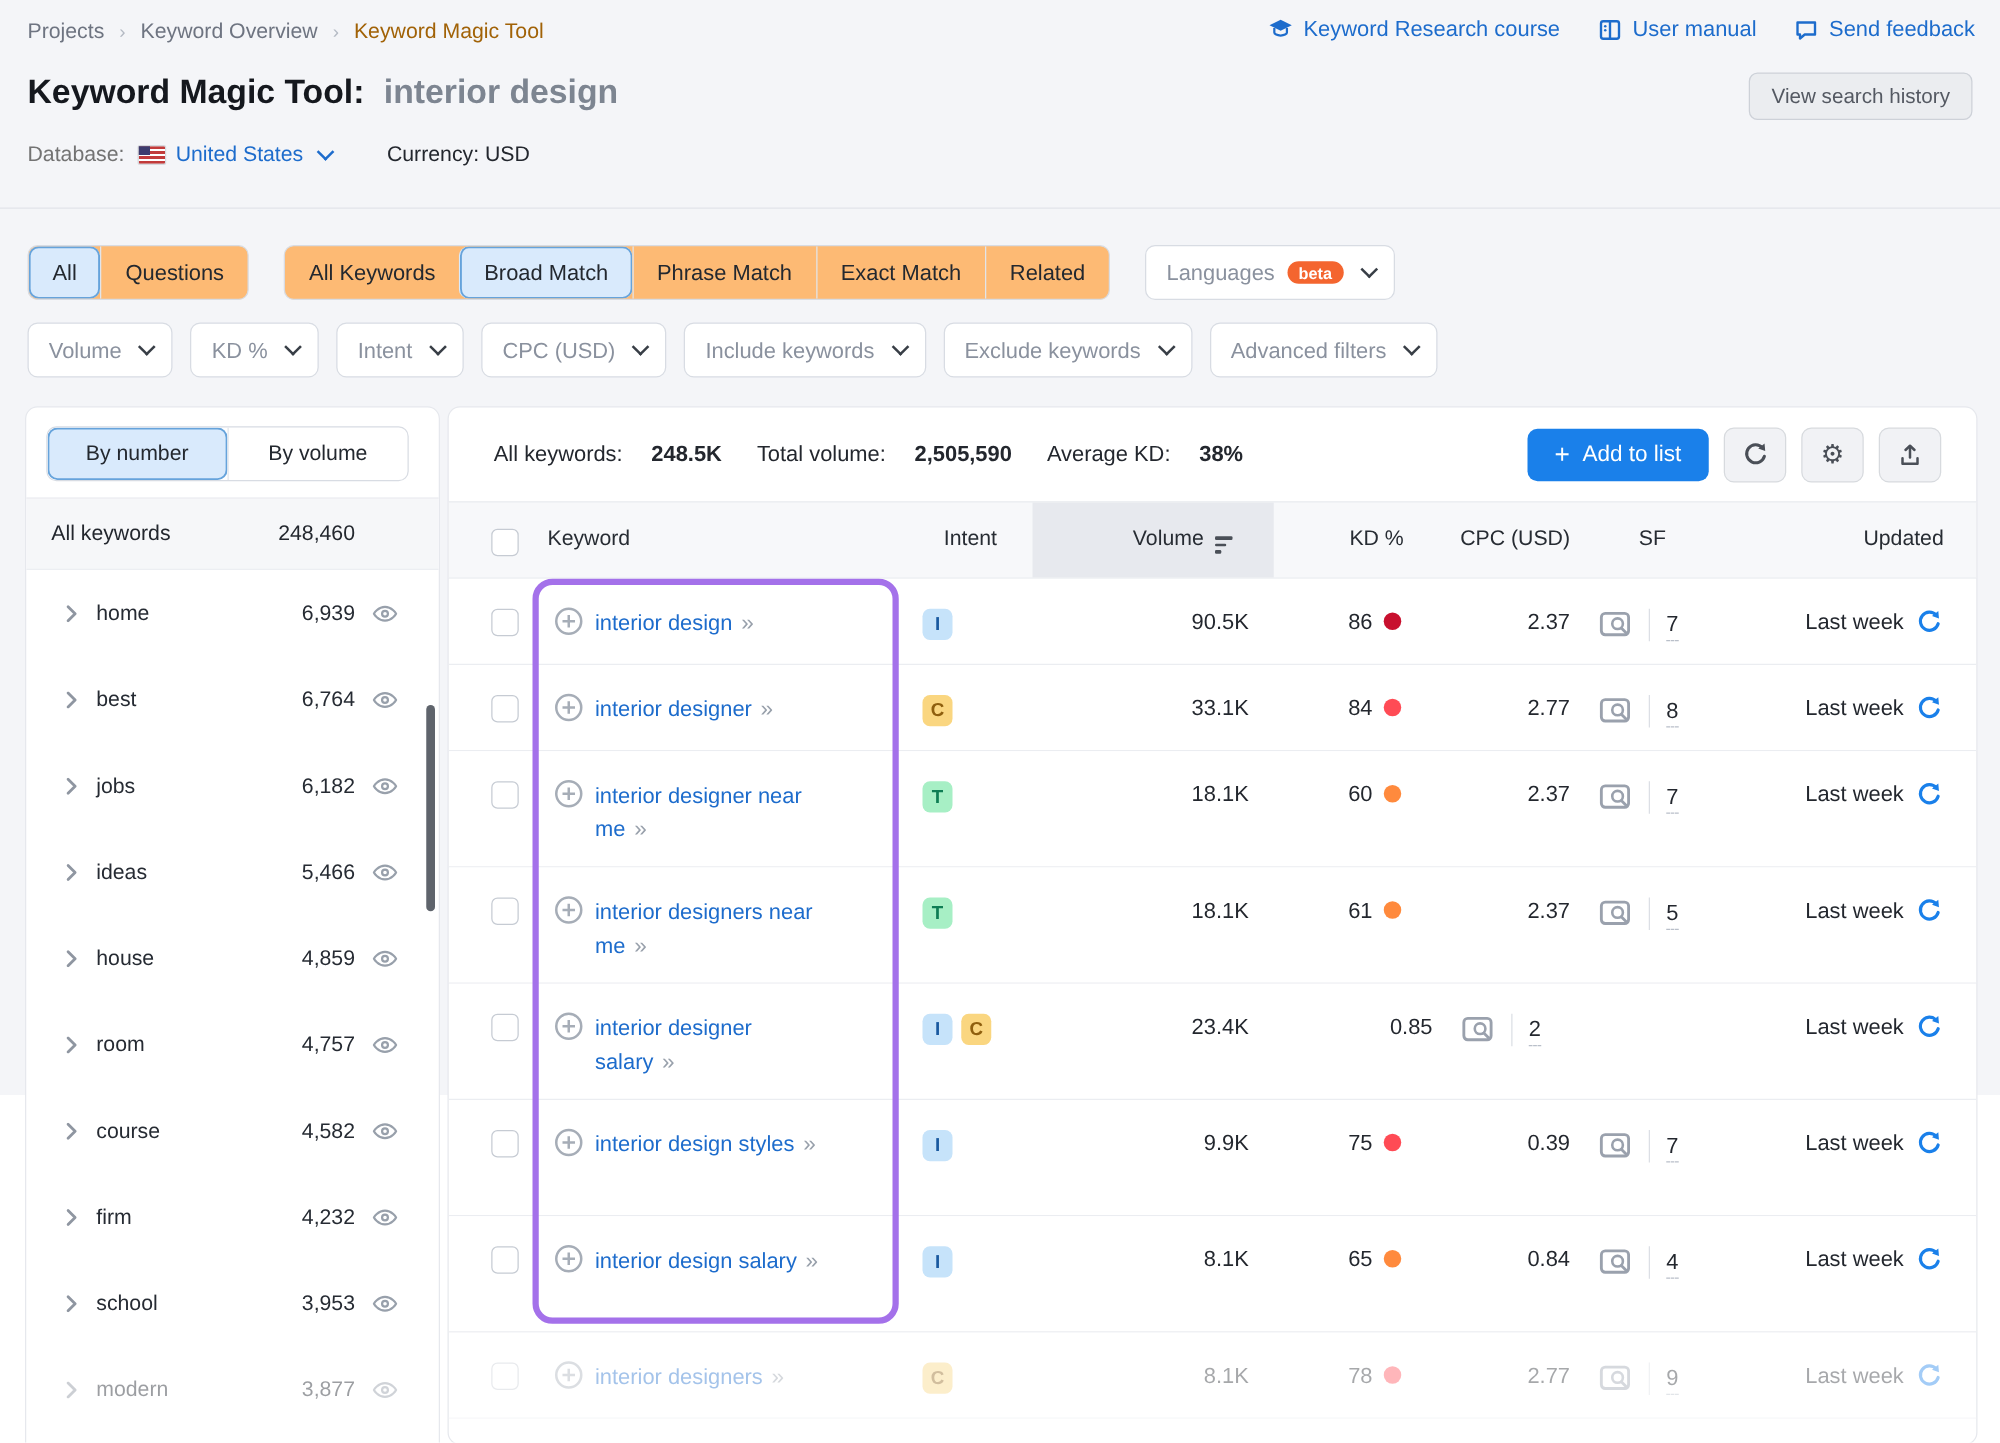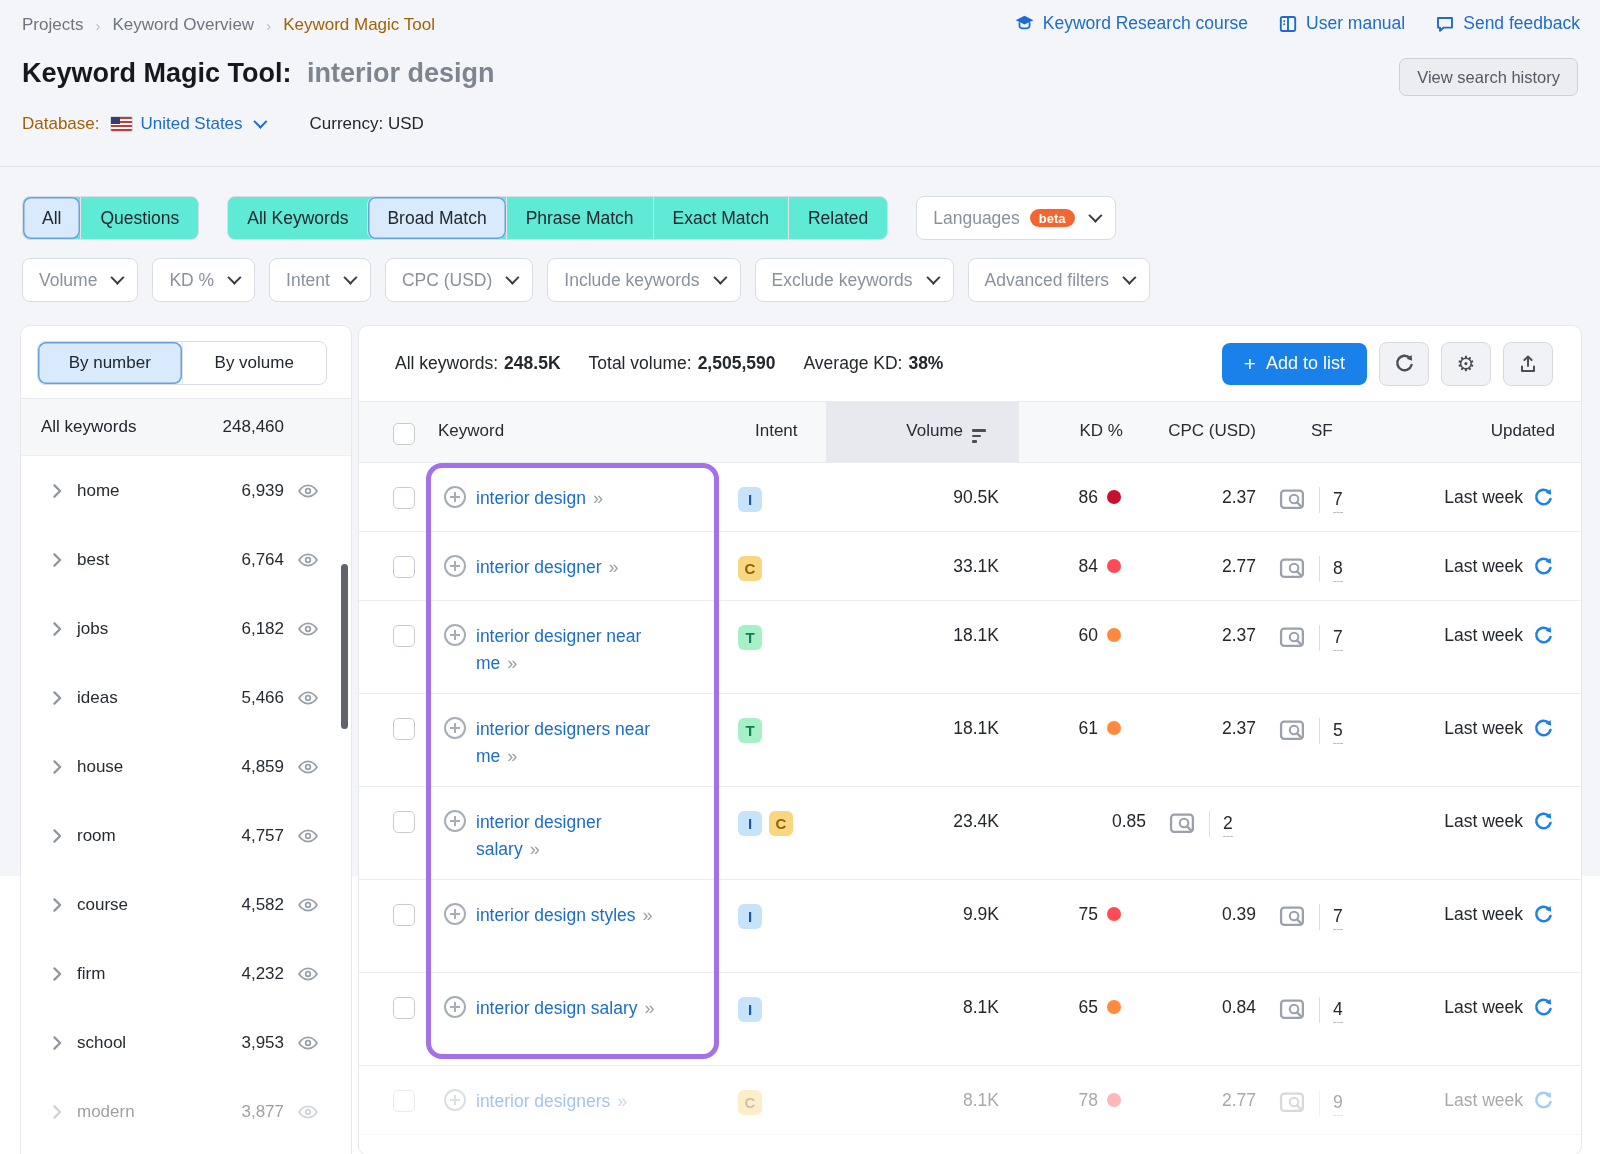--- a/index.html
+++ b/index.html
@@ -14,32 +14,32 @@
   .top-links{position:absolute;right:20px;top:13px;display:flex;gap:30px;}
   .top-link{display:flex;align-items:center;gap:8px;color:var(--link);font-size:17.5px;cursor:pointer;}
   .top-link svg{flex:0 0 auto;}
   .title-row{position:absolute;left:22px;top:58px;font-size:27px;}
   .title-main{font-weight:700;color:#15181e;}
   .title-query{font-weight:600;color:#7d8591;margin-left:8px;}
   .history-btn{position:absolute;right:22px;top:58px;height:38px;padding:0 17px;background:#ebedf0;
                border:1px solid #cdd1d8;border-radius:7px;font-size:16.5px;color:#545962;
                display:flex;align-items:center;cursor:pointer;}
   .db-row{position:absolute;left:22px;top:114px;display:flex;align-items:center;font-size:17px;}
-  .db-label{color:#a16207;}
+  .db-label{color:#737373;}
   .flag{width:21px;height:14px;margin:0 8px 0 10px;border:1px solid #d6d9de;border-radius:2px;
         background:repeating-linear-gradient(180deg,#c23b3b 0 2px,#fff 2px 4px);position:relative;display:inline-block;}
   .flag::after{content:"";position:absolute;left:0;top:0;width:9px;height:7px;background:#3c3b6e;}
   .db-value{color:var(--link);display:flex;align-items:center;gap:7px;cursor:pointer;}
   .currency{margin-left:46px;color:#23272e;}
   .caret{width:8px;height:8px;border-right:2.2px solid currentColor;border-bottom:2.2px solid currentColor;
          transform:rotate(45deg) translateY(-2px);display:inline-block;margin-left:4px;margin-top:-3px;}
   .caret.dark{color:#383e46;}
   
   .tabs-row{position:absolute;left:22px;top:196px;display:flex;gap:28px;align-items:center;}
-  .tab-group{display:flex;background:#5eead4;border:1px solid #d8dce3;border-radius:8px;overflow:hidden;}
+  .tab-group{display:flex;background:#fdba74;border:1px solid #d8dce3;border-radius:8px;overflow:hidden;}
   .tab{height:42px;display:flex;align-items:center;padding:0 19px;font-size:17.5px;color:#23282f;
        cursor:pointer;border-left:1px solid #e2e5ea;}
   .tab:first-child{border-left:none;}
   .tab.active{background:#d9eafc;box-shadow:inset 0 0 0 1.5px #66a3db;border-radius:8px;border-left-color:transparent;}
   .pill{height:42px;background:#fff;border:1px solid #d8dce3;border-radius:8px;display:flex;
         align-items:center;padding:0 16px;font-size:17.5px;color:#8a919e;cursor:pointer;gap:10px;}
   .pills-row{position:absolute;left:22px;top:258px;display:flex;gap:14px;}
   .beta{background:var(--badge-orange);color:#fff;font-size:13px;font-weight:700;border-radius:10px;
         padding:2.5px 9px;line-height:1;}
   
@@ -62,21 +62,21 @@
   .side-row.faded{opacity:.45;}
   .side-chev{margin-left:32px;display:flex;}
   .side-term{margin-left:15px;}
   .side-count{margin-left:auto;margin-right:14px;}
   .side-eye{margin-right:33px;display:flex;cursor:pointer;}
   .side-scroll{position:absolute;right:3px;top:238px;width:7px;height:165px;background:#5f646c;border-radius:4px;}
   
   .stats{position:absolute;left:0;top:0;width:100%;height:75px;display:flex;align-items:center;
          box-sizing:border-box;padding:0 28px 0 36px;font-size:17.5px;}
   .stat{margin-right:28px;color:#23272e;}
-  .stat b{margin-left:6px;}
+  .stat b{margin-left:23px;}
   .toolbar{margin-left:auto;display:flex;align-items:center;gap:12px;}
   .add-btn{height:42px;padding:0 22px;background:var(--accent);color:#fff;border:none;border-radius:8px;
            font-size:18px;font-family:inherit;display:flex;align-items:center;gap:10px;cursor:pointer;}
   .add-plus{font-size:21px;font-weight:400;line-height:1;}
   .icon-btn{width:48px;height:42px;background:#f1f2f5;border:1px solid #d7dade;border-radius:8px;
             display:flex;align-items:center;justify-content:center;color:#4a4f57;cursor:pointer;}
   
   .thead{position:absolute;left:0;top:75px;width:100%;height:62px;background:#f7f8fa;
          border-top:1px solid #e9ebef;border-bottom:1px solid #e9ebef;display:flex;
          font-size:17px;color:#272c33;box-sizing:border-box;}

